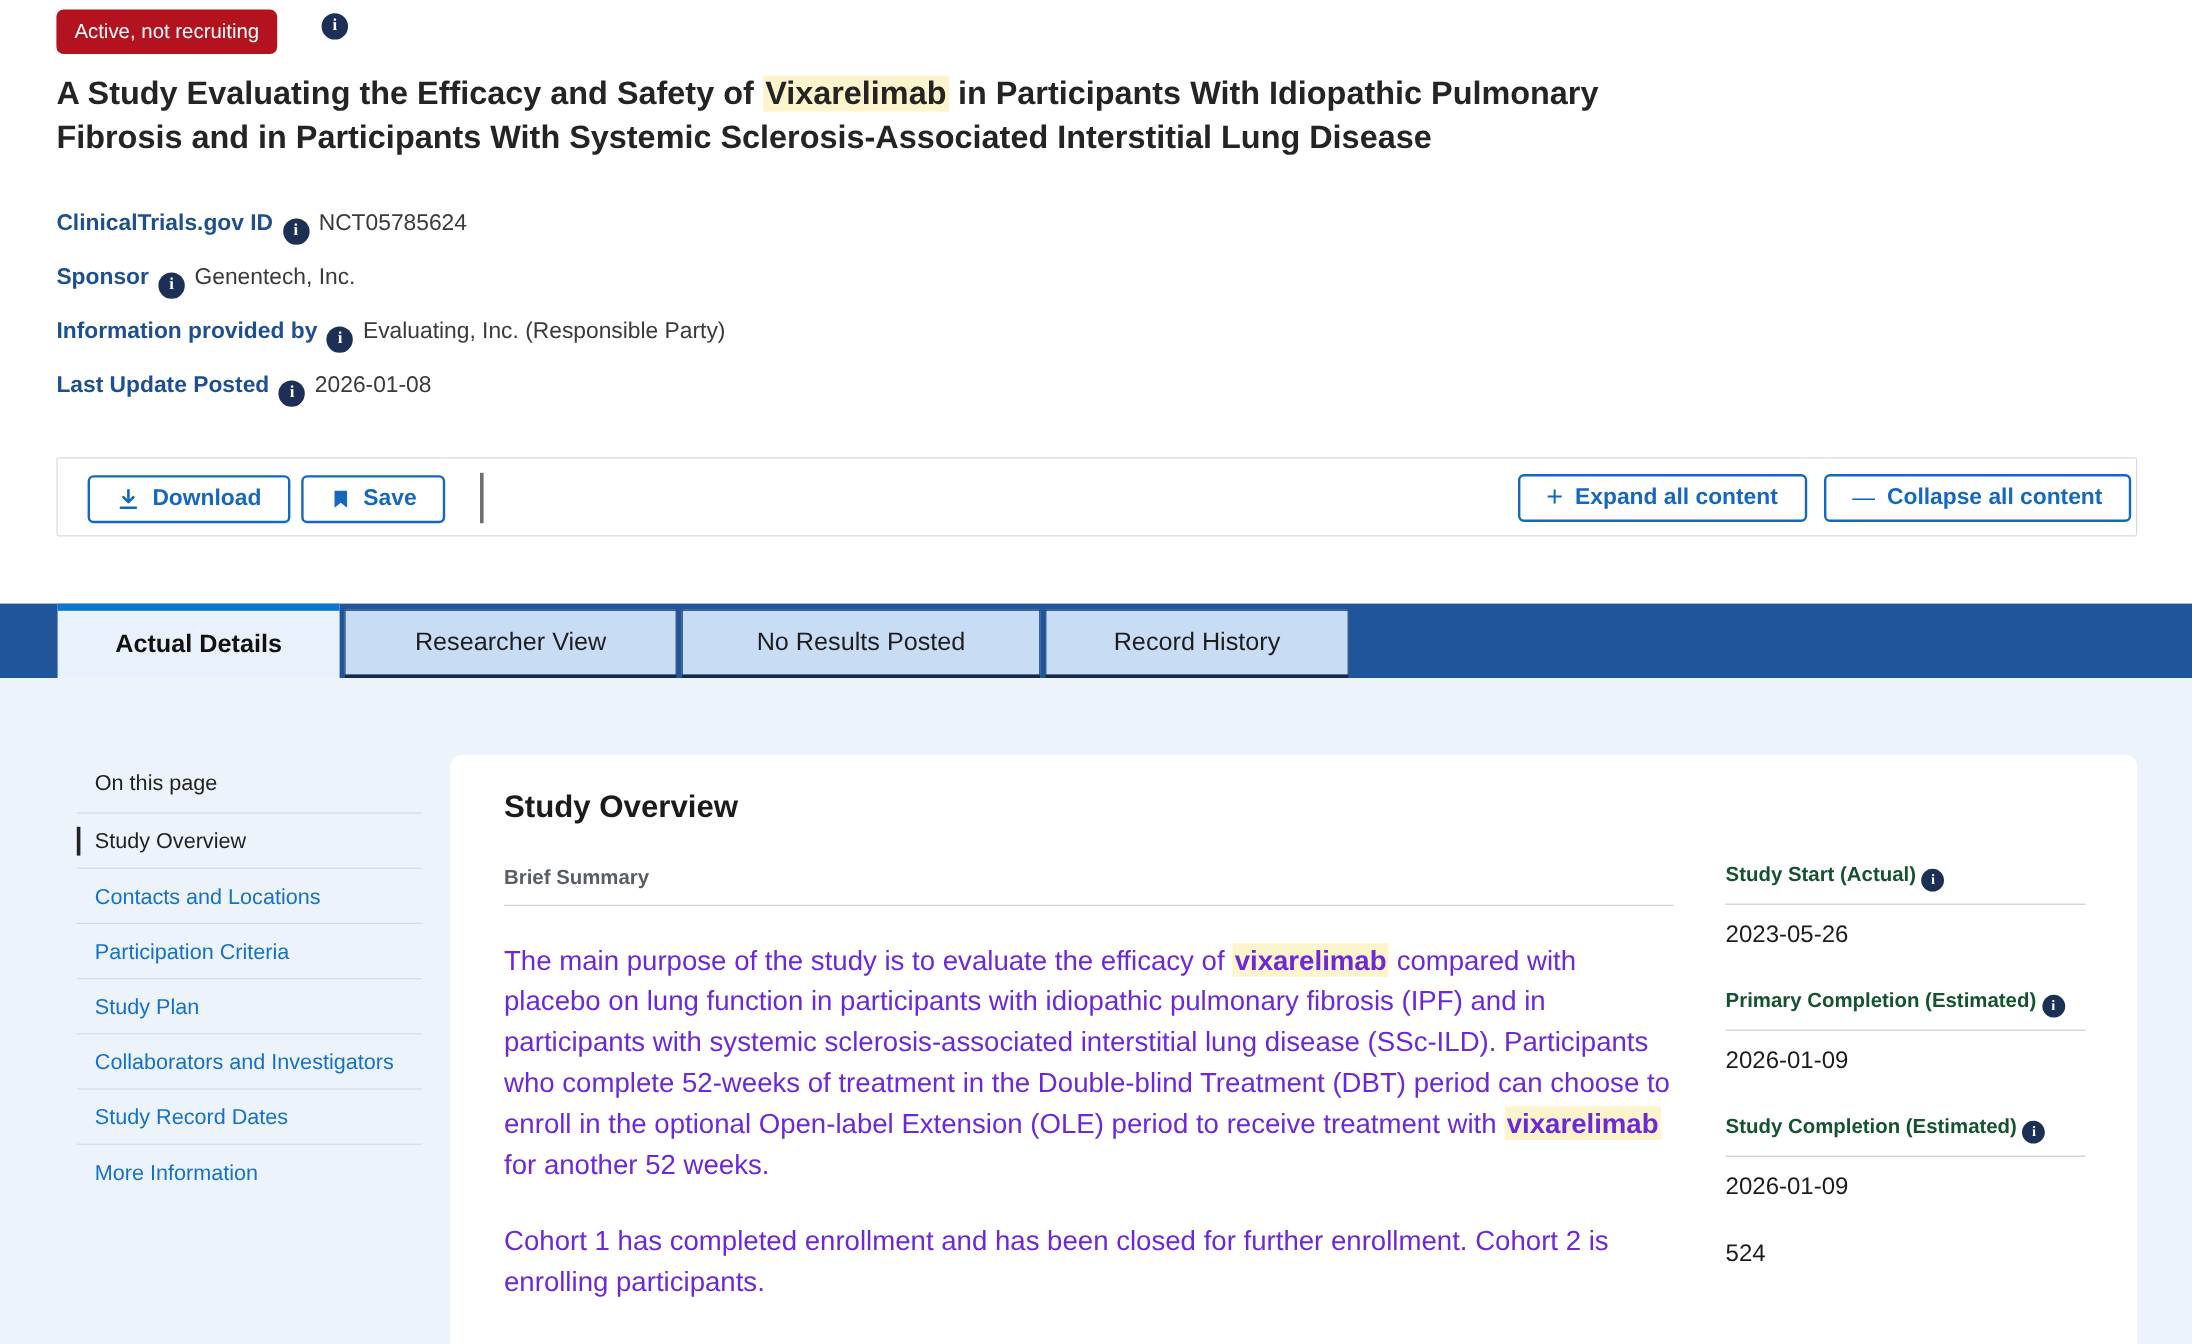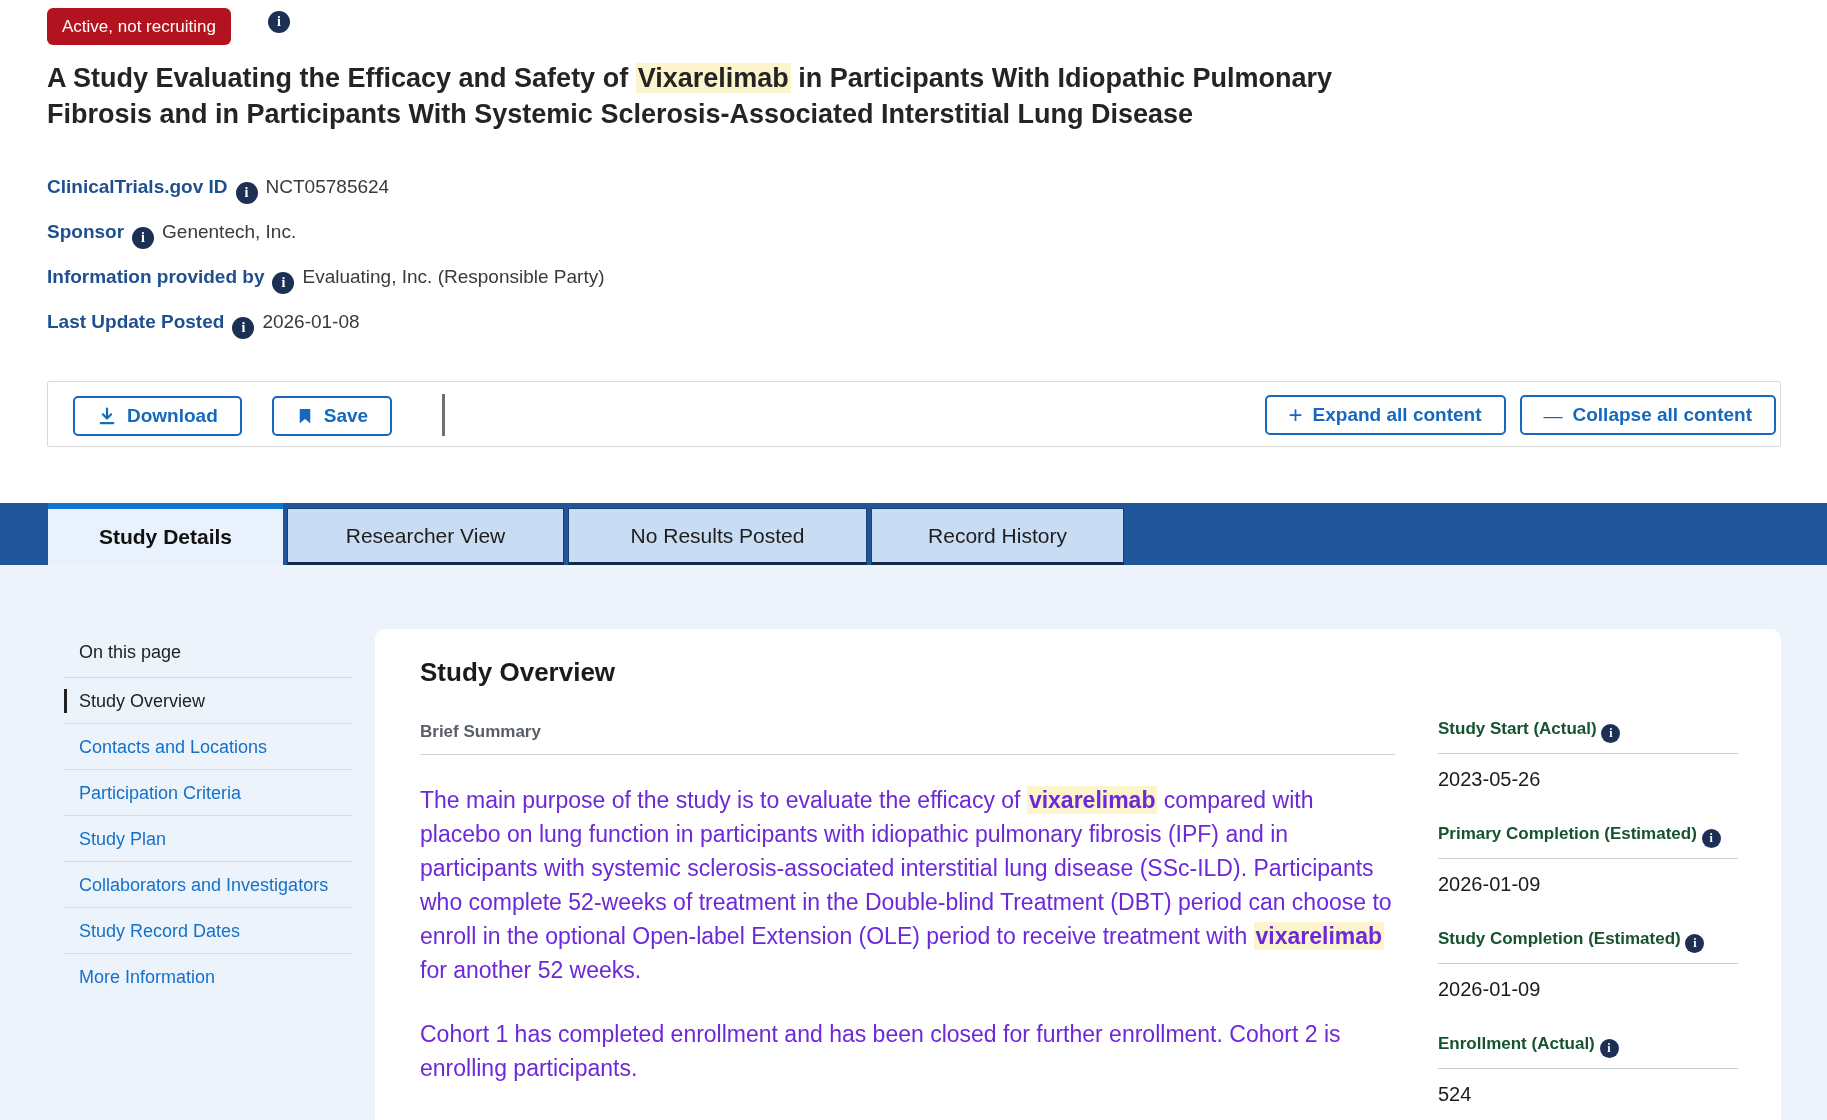--- a/index.html
+++ b/index.html
@@ -25,21 +25,21 @@
   .meta-row .lbl { color:#1e4f91; font-weight:700; margin-right:8px; }
   .meta-row .val { margin-left:8px; }
 
   
   .toolbar { position:absolute; left:47px; top:381px; width:1734px; height:66px;
              border:1px solid #dadada; border-radius:2px; background:#fff; }
   .btn { display:inline-flex; align-items:center; justify-content:center; gap:10px;
          height:40px; border:2px solid #1568be; border-radius:5px; background:#fff;
          color:#1568be; font-size:19px; font-weight:700; padding:0 22px; cursor:pointer; }
   .btn svg { display:block; }
-  .tb-left { position:absolute; left:25px; top:13px; display:flex; gap:30px; align-items:center; }
+  .tb-left { position:absolute; left:25px; top:13px; display:flex; gap:9px; align-items:center; }
   .tb-divider { width:3px; height:42px; background:#6f6f6f; margin-left:20px; margin-top:-1px; }
   .tb-right { position:absolute; right:4px; top:13px; display:flex; gap:14px; }
   .glyph { font-size:24px; font-weight:400; line-height:1; }
 
   
   .band { position:absolute; left:0; top:503px; width:1827px; height:62px; background:#20549b; }
   .tab { position:absolute; display:flex; align-items:center; justify-content:center;
          font-size:21px; cursor:pointer; }
   .tab.active { left:48px; top:0; width:235px; height:62px; background:#e9f2fc;
                 border-top:6px solid #0d76cc; font-weight:700; color:#111; z-index:2; }
@@ -131,21 +131,21 @@
         <span>Expand all content</span>
       </button>
       <button class="btn">
         <span class="glyph" style="font-size:19px">—</span>
         <span>Collapse all content</span>
       </button>
     </div>
   </div>
 
   <div class="band">
-    <div class="tab active">Study Details</div>
+    <div class="tab active">Actual Details</div>
     <div class="tab plain t1">Researcher View</div>
     <div class="tab plain t2">No Results Posted</div>
     <div class="tab plain t3">Record History</div>
   </div>
 
   <div class="lower"></div>
 
   <nav class="side">
     <div class="side-heading">On this page</div>
     <div class="side-item active"><span class="bar"></span><span>Study Overview</span></div>
@@ -179,19 +179,18 @@
       </div>
       <div class="rail-entry">
         <div class="rail-label"><span>Primary Completion (Estimated)</span> <span class="info sm"></span></div>
         <div class="rail-value">2026-01-09</div>
       </div>
       <div class="rail-entry">
         <div class="rail-label"><span>Study Completion (Estimated)</span> <span class="info sm"></span></div>
         <div class="rail-value">2026-01-09</div>
       </div>
       <div class="rail-entry">
-        <div class="rail-label"><span>Enrollment (Actual)</span> <span class="info sm"></span></div>
         <div class="rail-value">524</div>
       </div>
     </aside>
   </section>
 
 </div>
 
 </body></html>

